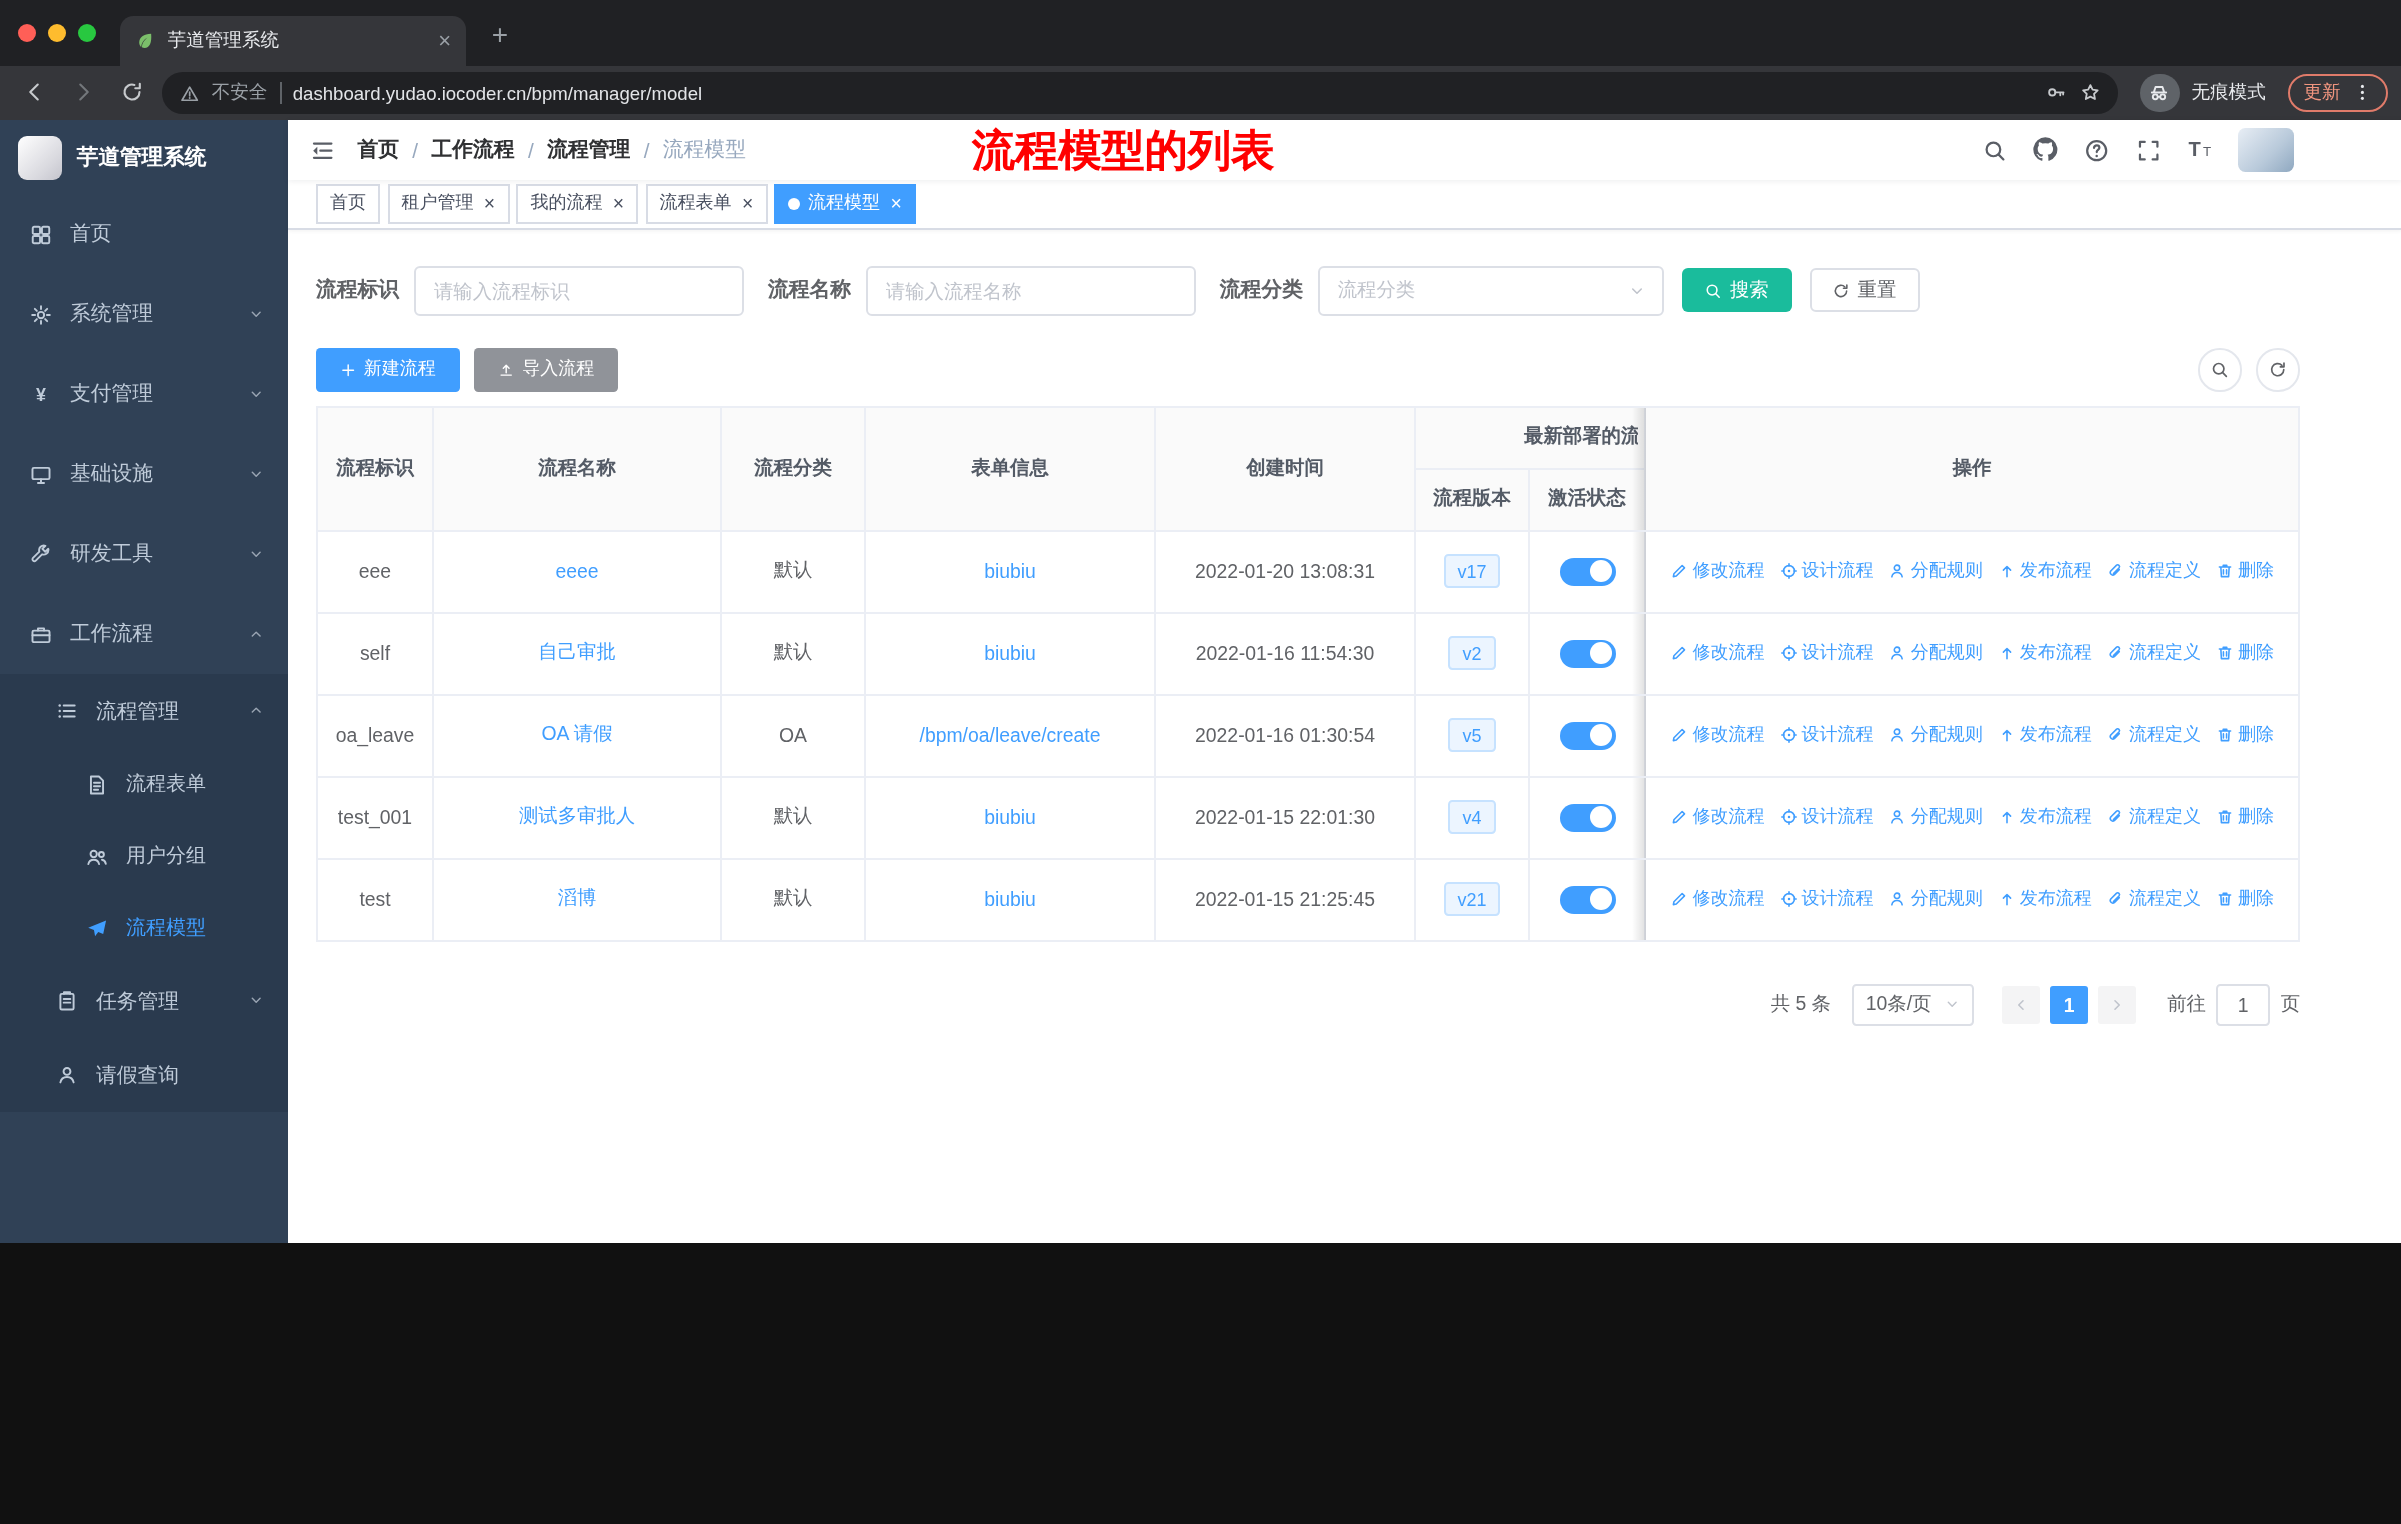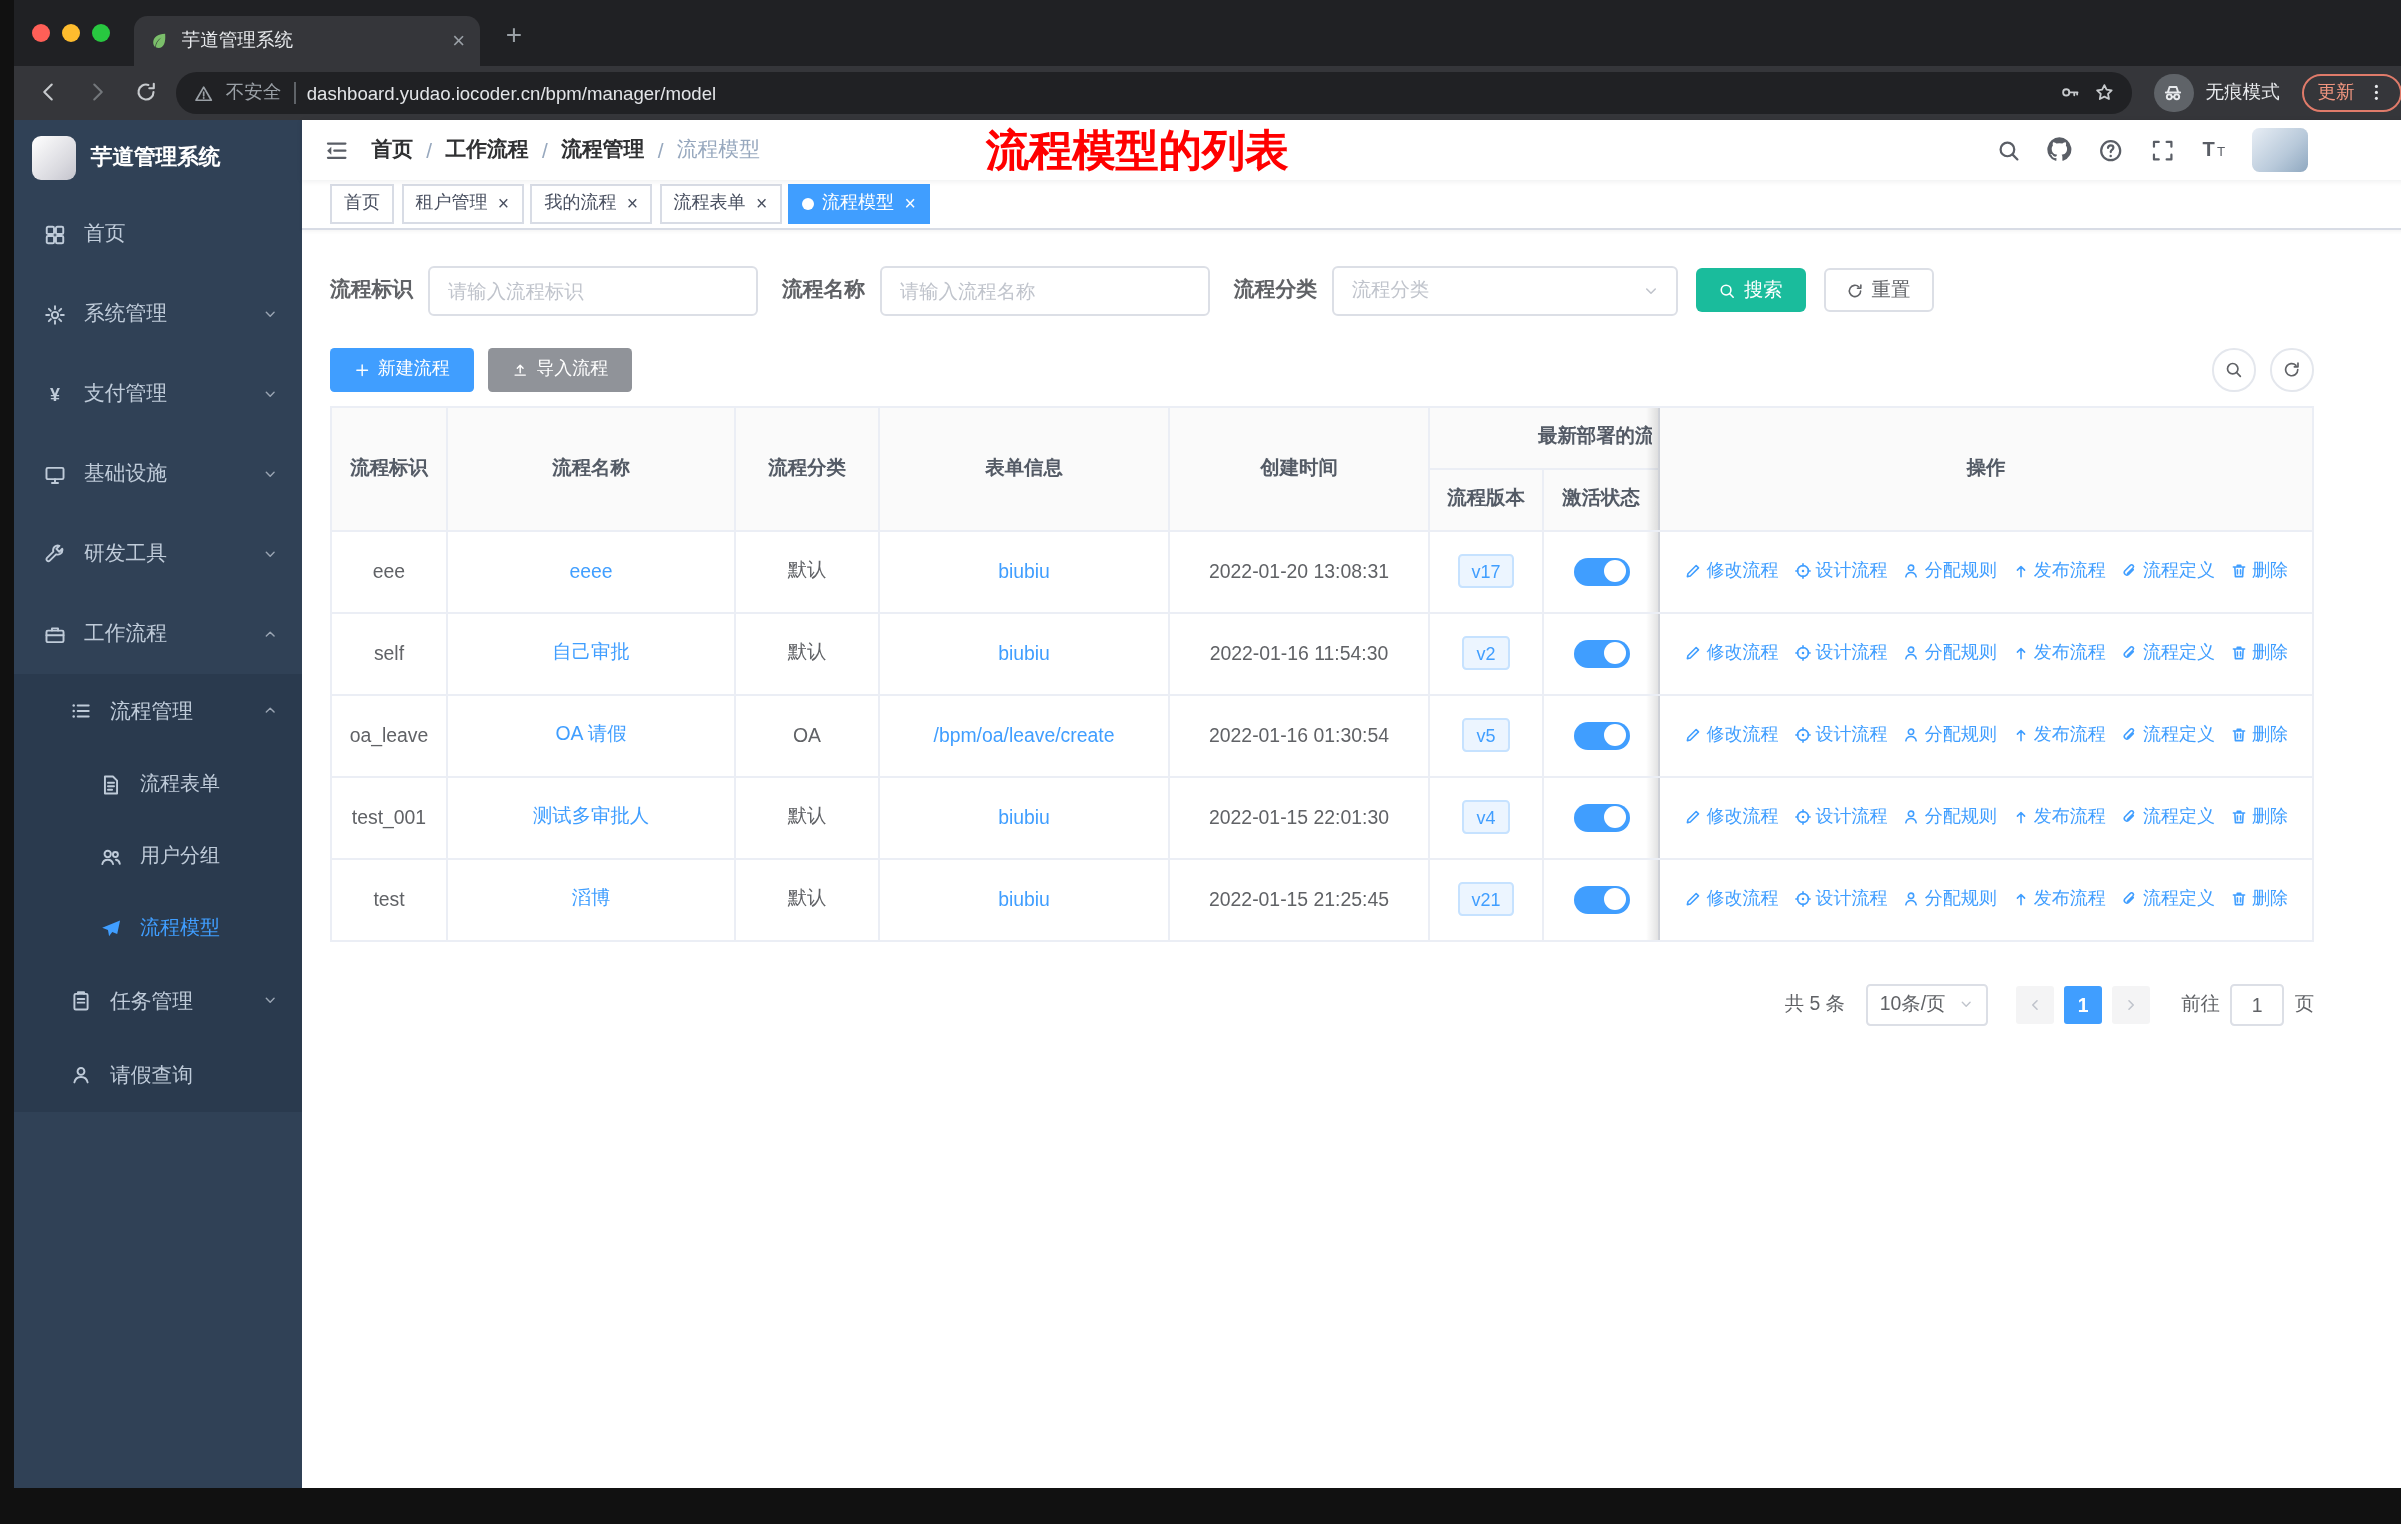--- a/index.html
+++ b/index.html
@@ -1,17 +1,17 @@
 <!DOCTYPE html>
 <html style="font-size:12px"><head>
 <meta charset="utf-8">
 <style>
   * { box-sizing: border-box; margin: 0; padding: 0; }
   html, body { background: #111; }
-  #scale-outer { width: 2401px; height: 1488px; overflow: hidden; padding-left: 14px; }
+  #scale-outer { width: 2401px; height: 1243px; overflow: hidden; }
   #stage {
     position: relative; width: 1201px; height: 762px;
     transform: scale(2); transform-origin: 0 0;
     background: #fff; overflow: hidden;
     font-family: "Liberation Sans", "DejaVu Sans", sans-serif;
     -webkit-font-smoothing: antialiased;
   }
   svg { display: block; }
 
   

